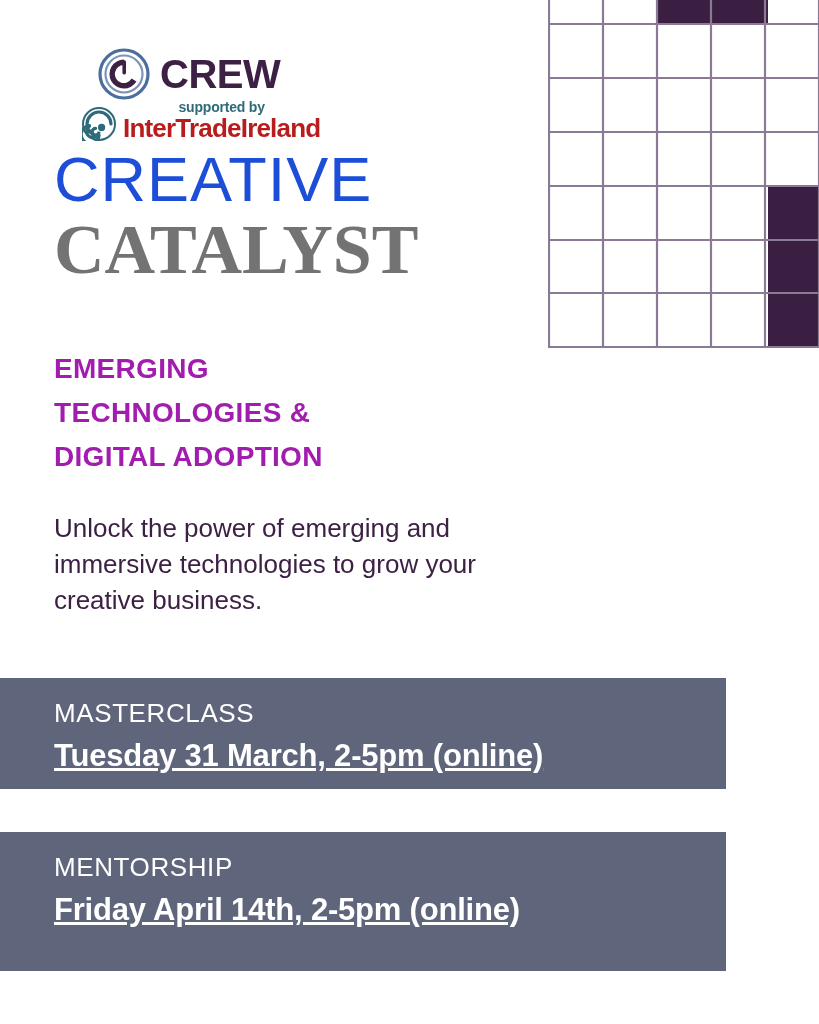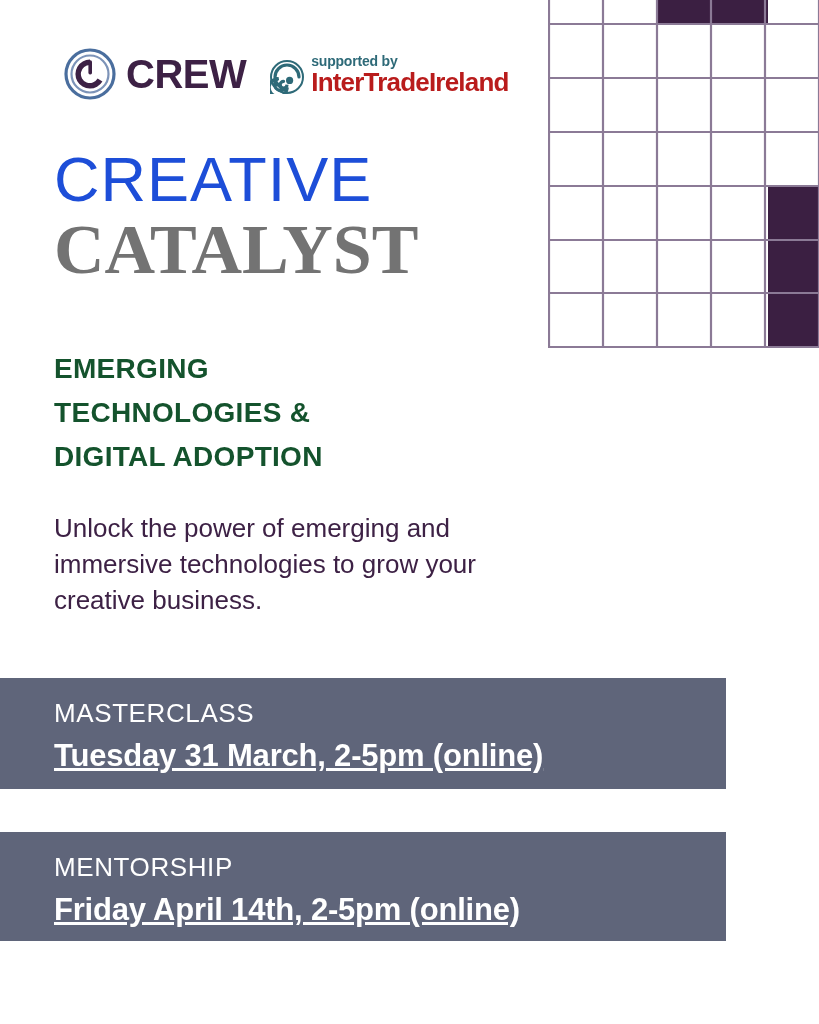--- a/index.html
+++ b/index.html
@@ -22,25 +22,26 @@
     left: 548px;
     top: -31px;
     width: 271px;
     height: 379px;
   }
   .grid-deco svg { display: block; }
 
   
   .logo-row {
     position: absolute;
-    left: 64px;
+    left: 58px;
     top: 48px;
     display: flex;
     align-items: center;
     height: 52px;
+    flex-direction: column;
   }
   .crew-lockup {
     display: flex;
     align-items: center;
   }
   .crew-mark {
     width: 52px;
     height: 52px;
     flex: 0 0 52px;
   }
@@ -69,20 +70,21 @@
     line-height: 1;
   }
   .itl-supported {
     font-family: "Liberation Sans", sans-serif;
     font-weight: bold;
     font-size: 14px;
     color: #2E6A78;
     display: block;
     letter-spacing: -0.2px;
     margin-bottom: 1px;
+    text-align: center;
   }
   .itl-name {
     font-family: "Liberation Sans", sans-serif;
     font-weight: bold;
     font-size: 26px;
     color: #b91c1c;
     display: block;
     letter-spacing: -0.8px;
   }
 
@@ -119,21 +121,21 @@
     left: 54px;
     top: 347px;
     width: 470px;
   }
   .subhead-line {
     font-family: "Liberation Sans", sans-serif;
     font-weight: bold;
     font-size: 28px;
     letter-spacing: 0.3px;
     line-height: 1.58;
-    color: #14532d;
+    color: #a21caf;
     display: block;
   }
 
   
   .body-copy {
     position: absolute;
     left: 54px;
     top: 511px;
     width: 510px;
     font-family: "Liberation Sans", sans-serif;
@@ -146,21 +148,21 @@
   
   .band {
     position: absolute;
     left: 0;
     width: 726px;
     background: #5F657A;
     box-sizing: border-box;
     padding-left: 54px;
   }
   .band-1 { top: 678px; height: 111px; }
-  .band-2 { top: 832px; height: 109px; }
+  .band-2 { top: 832px; height: 139px; }
 
   .band-kicker {
     display: block;
     font-family: "Liberation Sans", sans-serif;
     font-weight: 300;
     font-size: 26px;
     letter-spacing: 0.6px;
     color: #ffffff;
     line-height: 1;
     padding-top: 22px;

